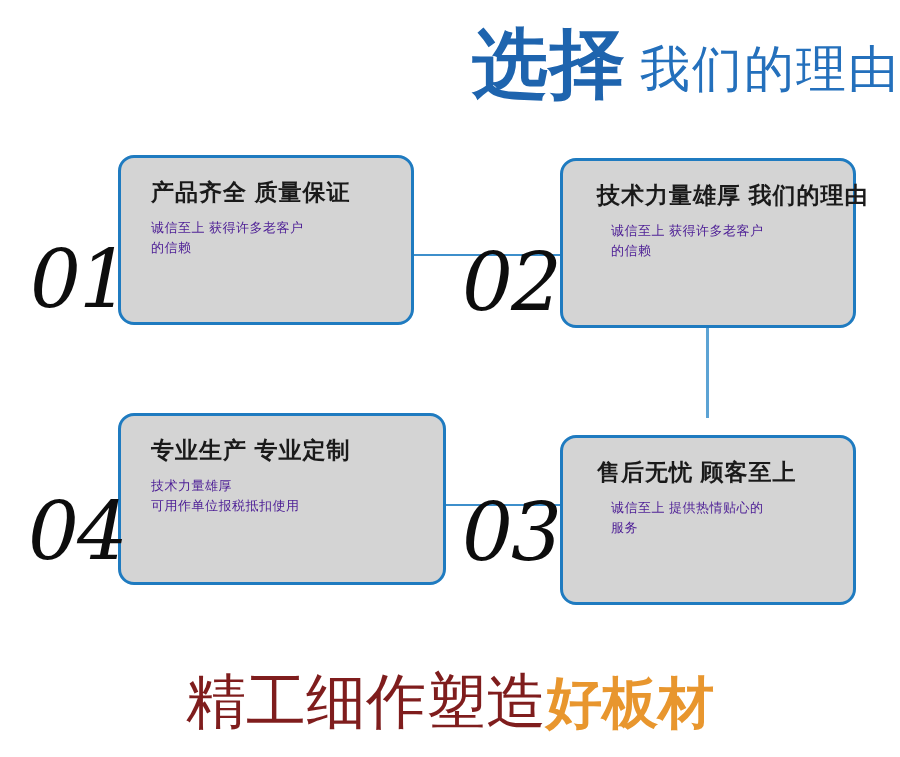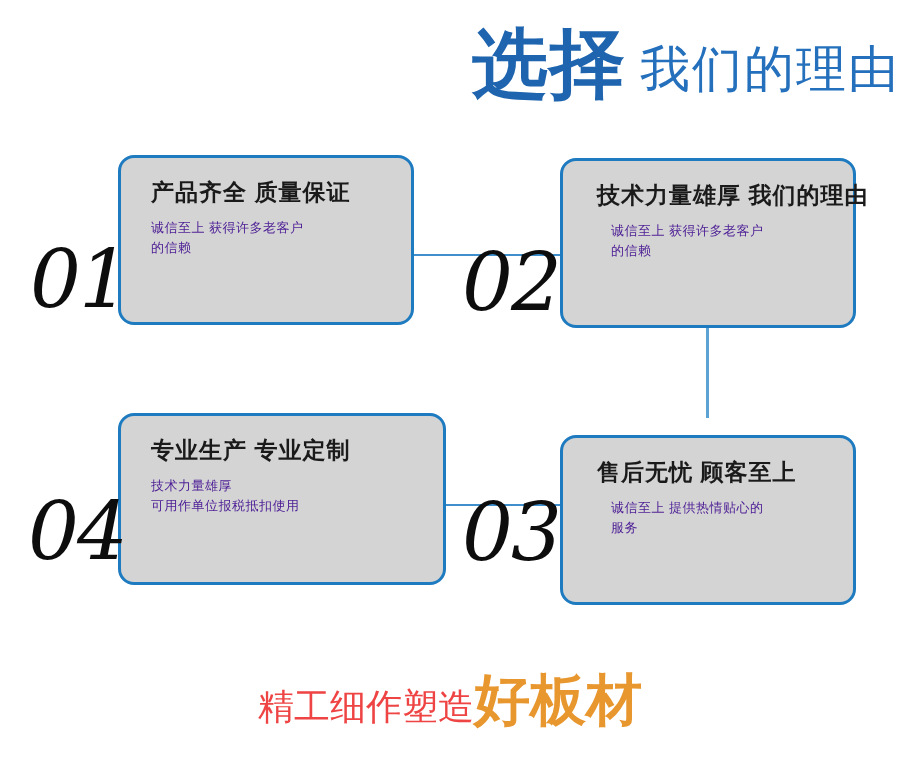--- a/index.html
+++ b/index.html
@@ -117,23 +117,23 @@
     position: absolute;
     left: 0;
     top: 672px;
     width: 900px;
     text-align: center;
     white-space: nowrap;
     line-height: 1;
   }
   .footer-dark {
     font-family: "Liberation Sans", "DejaVu Sans", sans-serif;
-    font-size: 36px;
+    font-size: 60px;
     font-weight: 400;
-    color: #ef4444;
+    color: #7f1d1d;
     letter-spacing: 0px;
     vertical-align: baseline;
   }
   .footer-accent {
     font-family: "DejaVu Sans", "Liberation Sans", sans-serif;
     font-size: 56px;
     font-weight: 700;
     color: #E8962E;
     letter-spacing: 0px;
     vertical-align: baseline;

